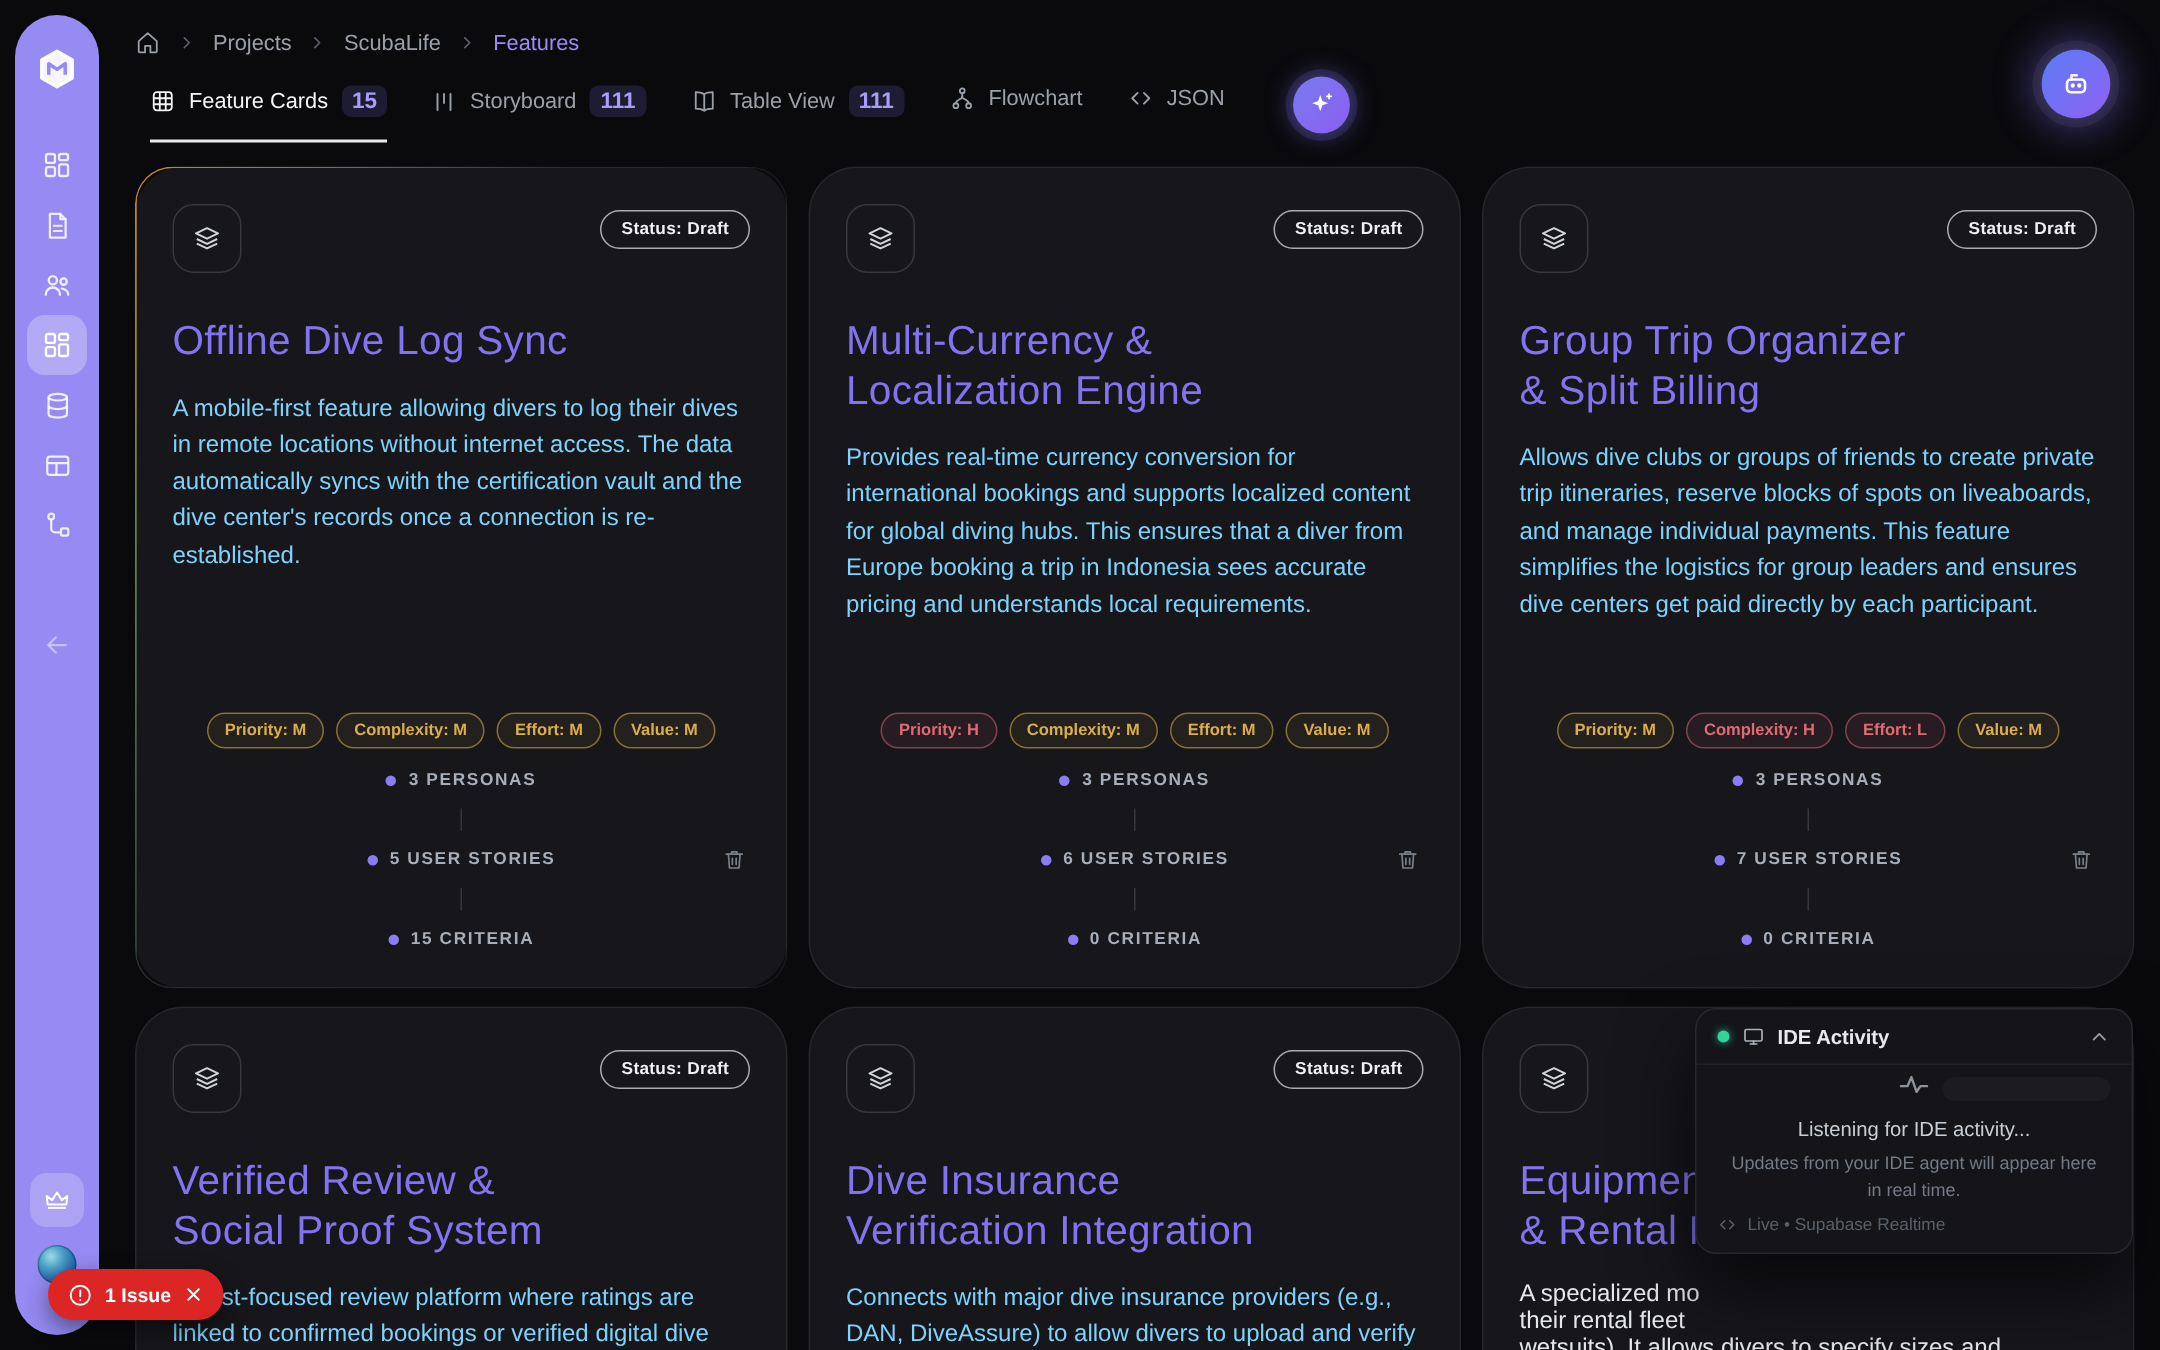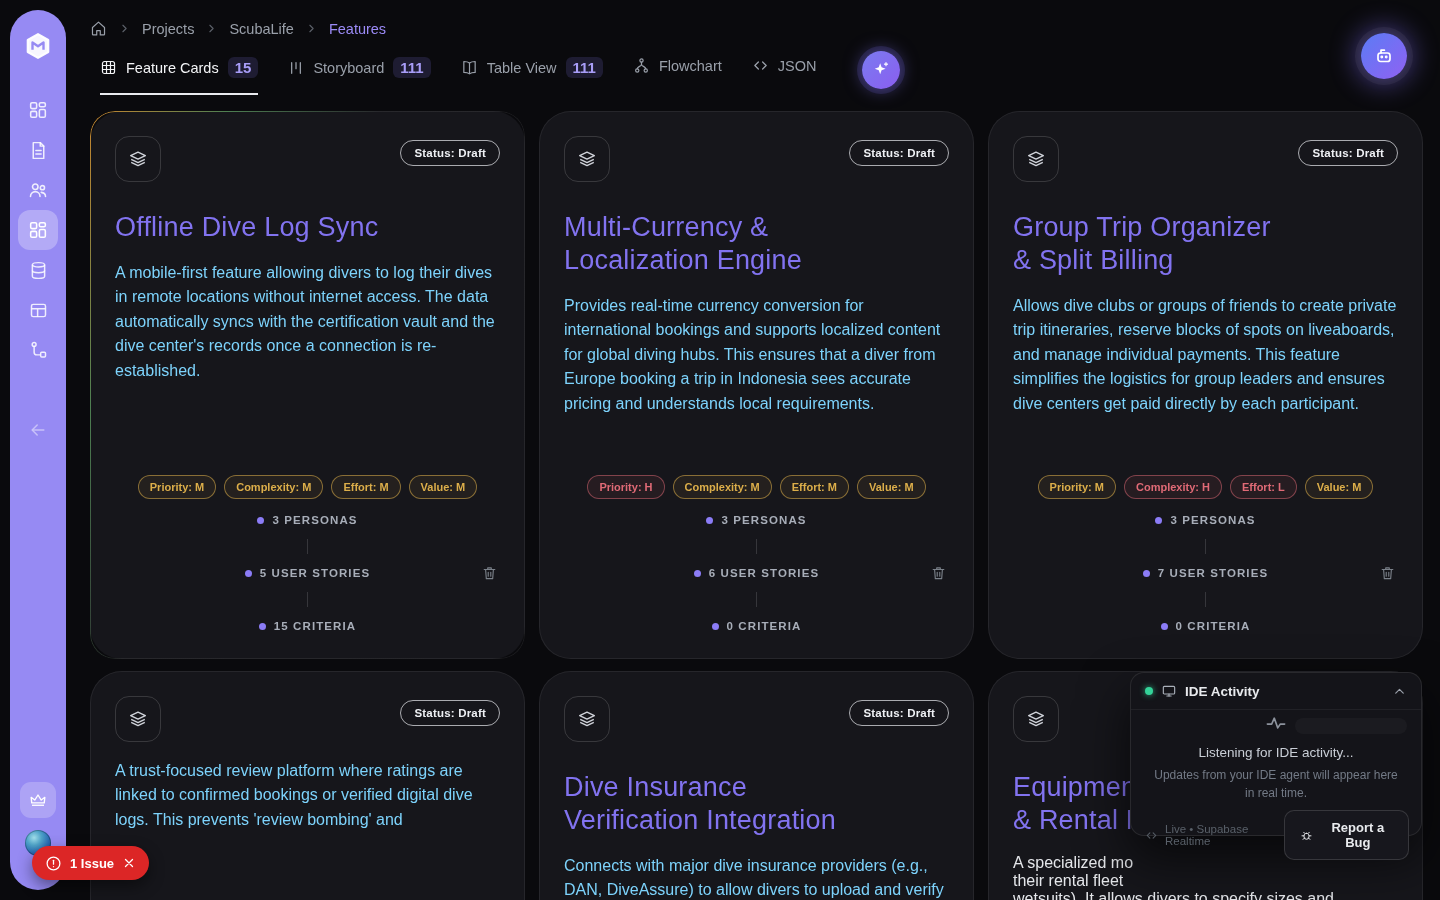--- a/index.html
+++ b/index.html
@@ -444,20 +444,24 @@
       <div class="card-head">
         <div class="icon-box">
             <svg width="22" height="22" viewBox="0 0 24 24" fill="none" stroke="currentColor" stroke-width="1.5" stroke-linejoin="round">
               <path d="M12 4.5l8 3.8-8 3.8-8-3.8z"></path>
               <path d="M4.6 12.4L12 15.9l7.4-3.5"></path>
               <path d="M4.6 15.7L12 19.2l7.4-3.5"></path>
             </svg>
           </div>
         <span class="status">Status: Draft</span>
       </div>
+      <h2 class="card-title">
+          <div>Verified Review &amp;</div>
+          <div>Social Proof System</div>
+        </h2>
       <p class="card-desc">A trust-focused review platform where ratings are linked to confirmed bookings or verified digital dive logs. This prevents 'review bombing' and</p>
 
     </article>
 
     <article class="card">
       <div class="card-head">
         <div class="icon-box">
             <svg width="22" height="22" viewBox="0 0 24 24" fill="none" stroke="currentColor" stroke-width="1.5" stroke-linejoin="round">
               <path d="M12 4.5l8 3.8-8 3.8-8-3.8z"></path>
               <path d="M4.6 12.4L12 15.9l7.4-3.5"></path>
@@ -540,23 +544,14 @@
   <div class="ide-foot">
     <span class="live">
       <span>
           <svg width="13" height="13" viewBox="0 0 24 24" fill="none" stroke="currentColor" stroke-width="1.9" stroke-linecap="round" stroke-linejoin="round">
             <path d="M9 7l-5 5 5 5"></path>
             <path d="M15 7l5 5-5 5"></path>
           </svg>
         </span>
       <span>Live • Supabase Realtime</span>
     </span>
-    <button class="bug-btn">
-      <span>
-          <svg width="15" height="15" viewBox="0 0 24 24" fill="none" stroke="currentColor" stroke-width="1.6" stroke-linecap="round" stroke-linejoin="round">
-            <path d="M12 8.5c2.2 0 4 1.8 4 4v1.5a4 4 0 0 1-8 0v-1.5c0-2.2 1.8-4 4-4z"></path>
-            <path d="M9.5 8.8L7.5 6.8M14.5 8.8l2-2M8 12.5H4.8M19.2 12.5H16M8.8 16l-2.3 2.3M15.2 16l2.3 2.3"></path>
-          </svg>
-        </span>
-      <span>Report a Bug</span>
-    </button>
   </div>
 </aside>
 
 </body></html>

